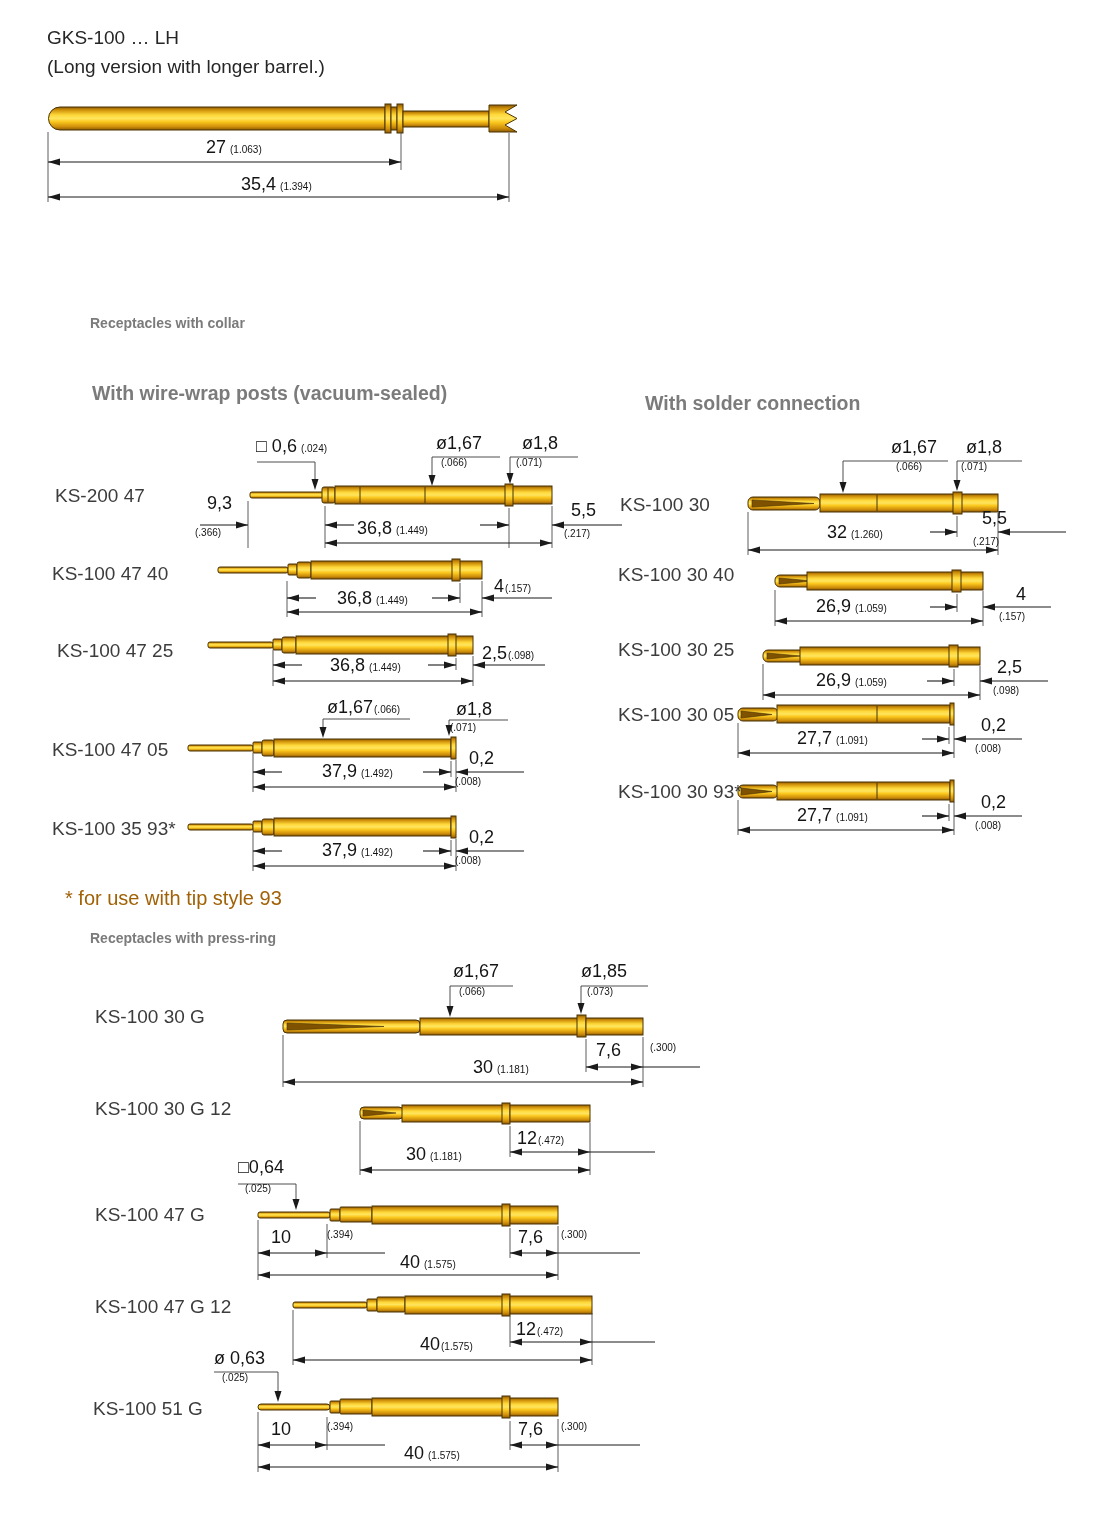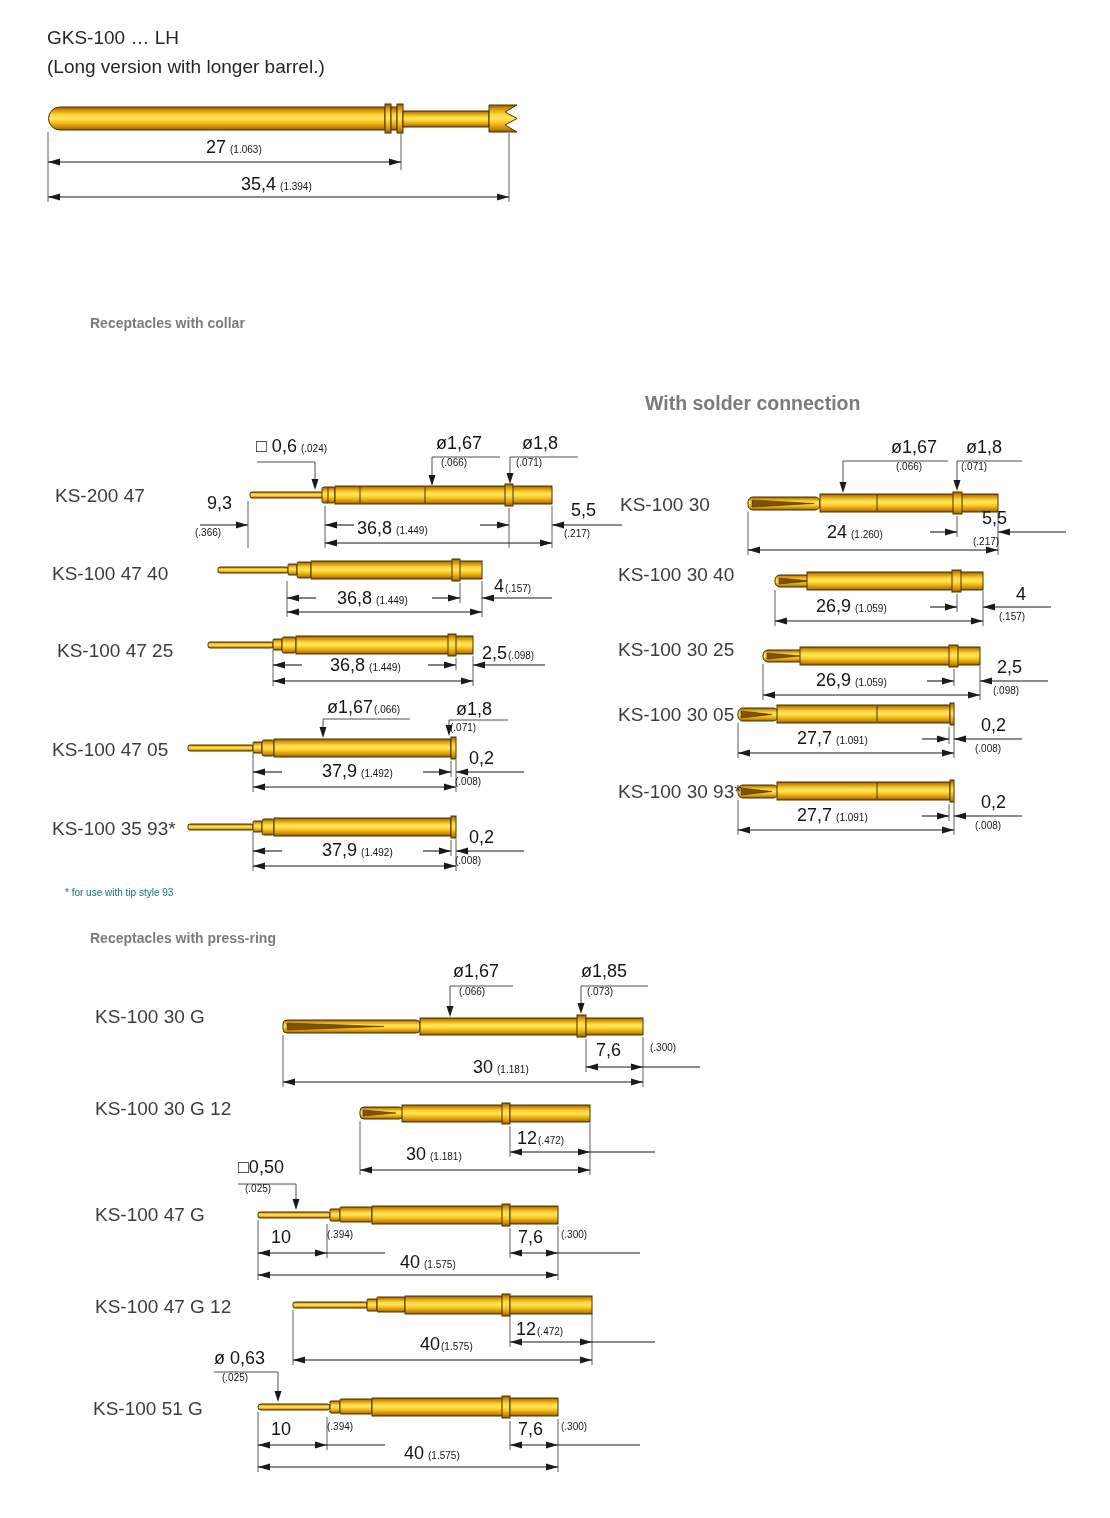--- a/index.html
+++ b/index.html
@@ -2,21 +2,21 @@
 <html><head>
 <meta charset="utf-8">
 <style>
   html,body{margin:0;padding:0;background:#fff;}
   #page{position:relative;width:1084px;height:1518px;background:#ffffff;
         font-family:"Liberation Sans",sans-serif;color:#1a1a1a;overflow:hidden;}
   .t{position:absolute;white-space:nowrap;line-height:1.08;}
   .title{font-size:19px;color:#262626;}
   .h1{font-size:14px;font-weight:700;color:#7b7b7b;}
   .h2{font-size:19.5px;font-weight:700;color:#7b7b7b;}
-  .fn{font-size:10px;color:#0f766e;}
+  .fn{font-size:20px;color:#a16207;}
   .model{font-size:19px;color:#3c3c3c;}
   .mm{font-size:18px;color:#141414;}
   .inch{font-size:10px;color:#141414;}
   .dim .inch{margin-left:4px;}
   .tight .inch{margin-left:1px;}
   svg.layer{position:absolute;left:0;top:0;}
 </style>
 </head>
 <body>
 
@@ -367,20 +367,21 @@
         <path d="M278,1402 l-3.5,-11 h7 z"></path>
   </g>
 </svg>
 
 <div class="t title" style="left:47px;top:28px">GKS-100 … LH</div>
 <div class="t title" style="left:47px;top:57px">(Long version with longer barrel.)</div>
 <div class="t dim" style="left:206px;top:138px"><span class="mm">27</span><span class="inch">(1.063)</span></div>
 <div class="t dim" style="left:241px;top:175px"><span class="mm">35,4</span><span class="inch">(1.394)</span></div>
 
 <div class="t h1" style="left:90px;top:316px">Receptacles with collar</div>
+<div class="t h2" style="left:92px;top:383px">With wire-wrap posts (vacuum-sealed)</div>
 <div class="t h2" style="left:645px;top:393px">With solder connection</div>
 <div class="t fn" style="left:65px;top:888px">* for use with tip style 93</div>
 <div class="t h1" style="left:90px;top:931px">Receptacles with press-ring</div>
 
 <div class="t model" style="left:55px;top:486px">KS-200 47</div>
 <div class="t model" style="left:52px;top:564px">KS-100 47 40</div>
 <div class="t model" style="left:57px;top:641px">KS-100 47 25</div>
 <div class="t model" style="left:52px;top:740px">KS-100 47 05</div>
 <div class="t model" style="left:52px;top:819px">KS-100 35 93*</div>
 
@@ -405,21 +406,21 @@
 <div class="t mm" style="left:456px;top:700px">ø1,8</div>
 <div class="t inch" style="left:450px;top:723px">(.071)</div>
 <div class="t mm" style="left:891px;top:438px">ø1,67</div>
 <div class="t inch" style="left:896px;top:462px">(.066)</div>
 <div class="t mm" style="left:966px;top:438px">ø1,8</div>
 <div class="t inch" style="left:961px;top:462px">(.071)</div>
 <div class="t mm" style="left:453px;top:962px">ø1,67</div>
 <div class="t inch" style="left:459px;top:987px">(.066)</div>
 <div class="t mm" style="left:581px;top:962px">ø1,85</div>
 <div class="t inch" style="left:587px;top:987px">(.073)</div>
-<div class="t mm" style="left:238px;top:1158px">□0,50</div>
+<div class="t mm" style="left:238px;top:1158px">□0,64</div>
 <div class="t inch" style="left:245px;top:1184px">(.025)</div>
 <div class="t mm" style="left:214px;top:1349px">ø 0,63</div>
 <div class="t inch" style="left:222px;top:1373px">(.025)</div>
 
 <div class="t mm" style="left:207px;top:494px">9,3</div>
 <div class="t inch" style="left:195px;top:528px">(.366)</div>
 <div class="t dim" style="left:357px;top:519px"><span class="mm">36,8</span><span class="inch">(1.449)</span></div>
 <div class="t mm" style="left:571px;top:501px">5,5</div>
 <div class="t inch" style="left:564px;top:529px">(.217)</div>
 
@@ -430,21 +431,21 @@
 <div class="t dim tight" style="left:482px;top:644px"><span class="mm">2,5</span><span class="inch">(.098)</span></div>
 
 <div class="t dim" style="left:322px;top:762px"><span class="mm">37,9</span><span class="inch">(1.492)</span></div>
 <div class="t mm" style="left:469px;top:749px">0,2</div>
 <div class="t inch" style="left:455px;top:777px">(.008)</div>
 
 <div class="t dim" style="left:322px;top:841px"><span class="mm">37,9</span><span class="inch">(1.492)</span></div>
 <div class="t mm" style="left:469px;top:828px">0,2</div>
 <div class="t inch" style="left:455px;top:856px">(.008)</div>
 
-<div class="t dim" style="left:827px;top:523px"><span class="mm">24</span><span class="inch">(1.260)</span></div>
+<div class="t dim" style="left:827px;top:523px"><span class="mm">32</span><span class="inch">(1.260)</span></div>
 <div class="t mm" style="left:982px;top:509px">5,5</div>
 <div class="t inch" style="left:973px;top:537px">(.217)</div>
 
 <div class="t dim" style="left:816px;top:597px"><span class="mm">26,9</span><span class="inch">(1.059)</span></div>
 <div class="t mm" style="left:1016px;top:585px">4</div>
 <div class="t inch" style="left:999px;top:612px">(.157)</div>
 
 <div class="t dim" style="left:816px;top:671px"><span class="mm">26,9</span><span class="inch">(1.059)</span></div>
 <div class="t mm" style="left:997px;top:658px">2,5</div>
 <div class="t inch" style="left:993px;top:686px">(.098)</div>

